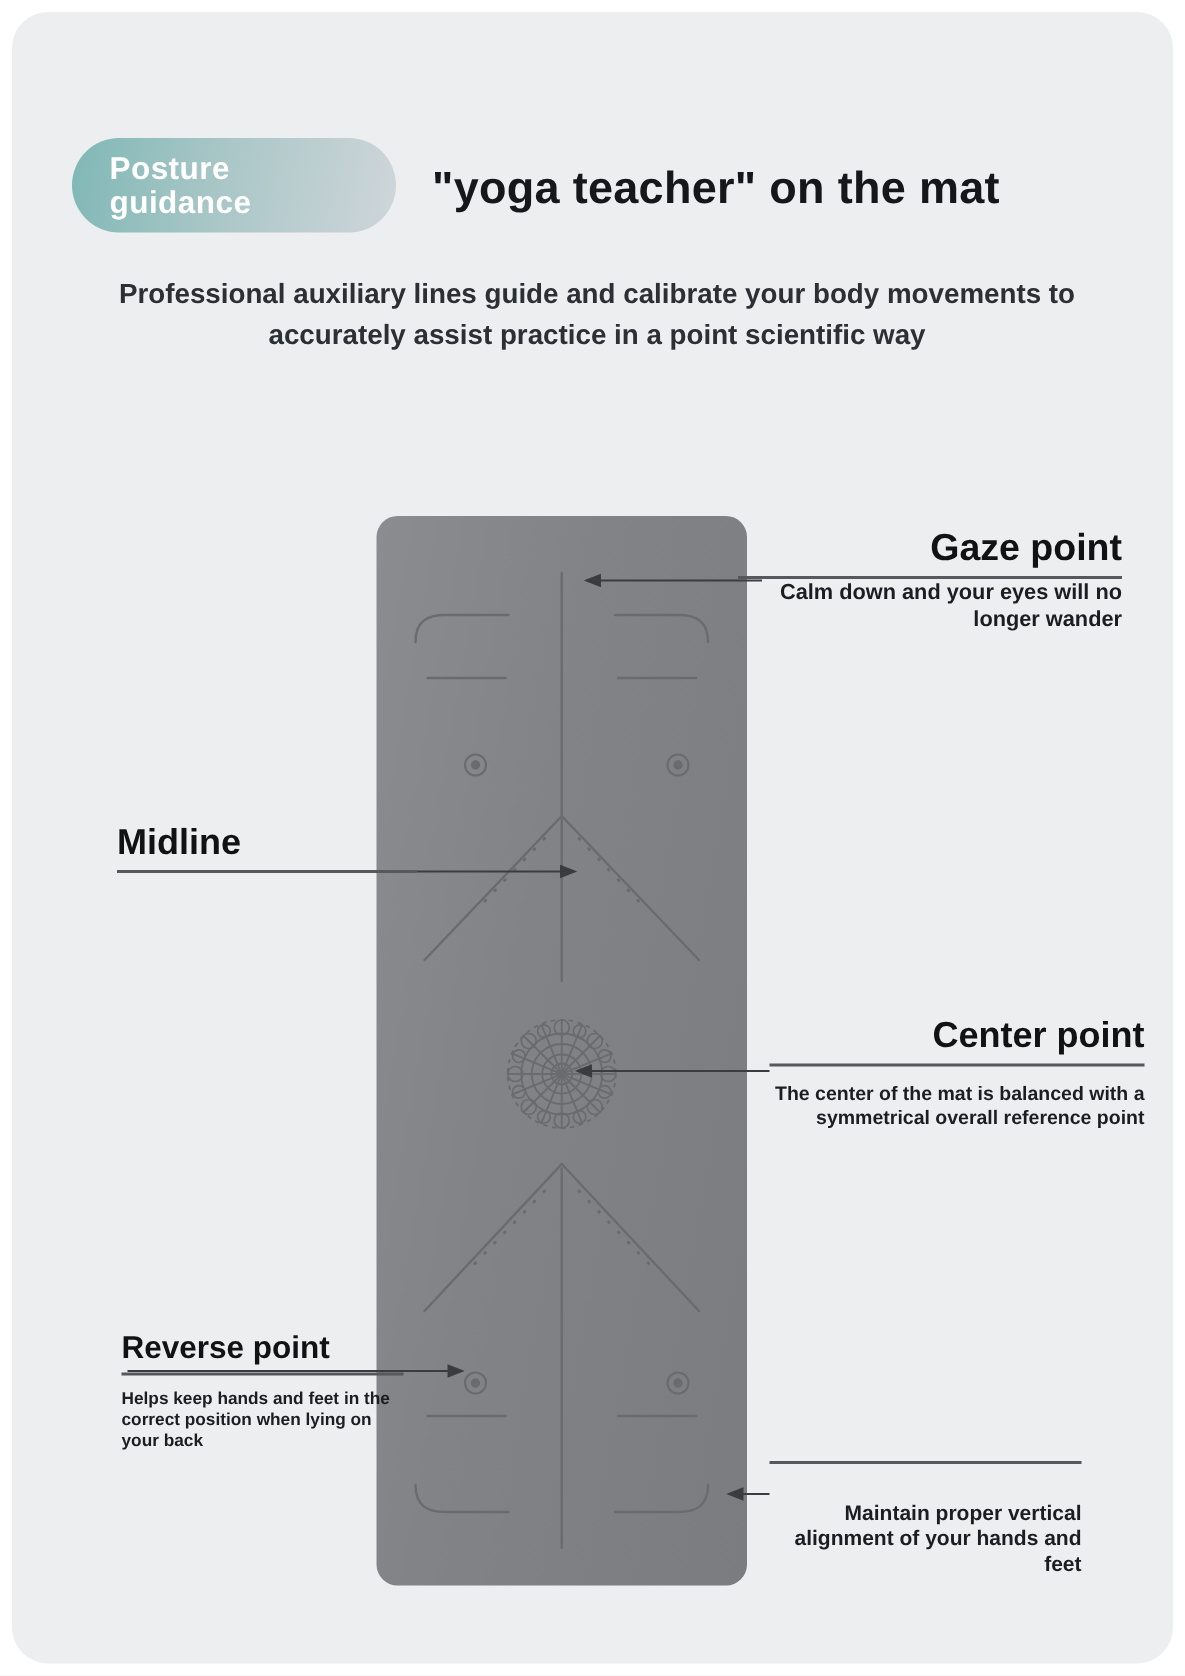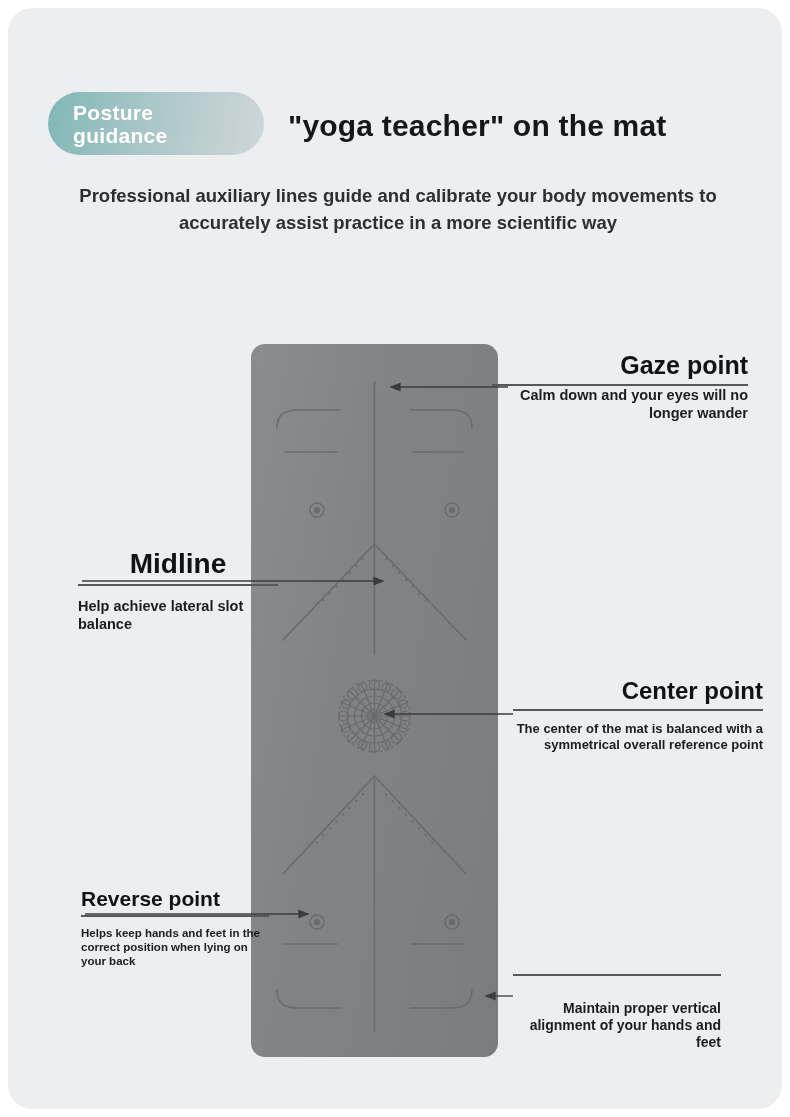--- a/index.html
+++ b/index.html
@@ -106,21 +106,21 @@
   }
 
   
   #co-gaze { left: 484px; top: 343px; width: 256px; text-align: right; }
   #co-gaze .co-title { font-size: 25px; }
   #co-gaze .co-rule { width: 256px; }
   #co-gaze .co-text { font-size: 14.5px; line-height: 18px; }
 
   
   #co-mid { left: 70px; top: 540px; width: 200px; text-align: left; }
-  #co-mid .co-title { font-size: 28px; text-align: center; }
+  #co-mid .co-title { font-size: 24px; }
   #co-mid .co-rule { width: 200px; }
   #co-mid .co-text { font-size: 14.5px; line-height: 18px; margin-top: 11px; }
 
   
   #co-center { left: 505px; top: 669px; width: 250px; text-align: right; }
   #co-center .co-title { font-size: 24px; }
   #co-center .co-rule { width: 250px; }
   #co-center .co-text { font-size: 13px; line-height: 16px; margin-top: 10px; }
 
   
@@ -145,21 +145,21 @@
 </head>
 <body>
 
 <div class="page">
 
   <div class="badge">
     <div>Posture</div>
     <div>guidance</div>
   </div>
   <div class="headline">"yoga teacher" on the mat</div>
-  <div class="subhead">Professional auxiliary lines guide and calibrate your body movements to accurately assist practice in a more scientific way</div>
+  <div class="subhead">Professional auxiliary lines guide and calibrate your body movements to accurately assist practice in a point scientific way</div>
 
   <div class="mat-wrap">
     <div class="mat"></div>
     <svg class="mat-svg" width="247" height="713" viewBox="0 0 247 713">
       <g stroke="#6a6b6f" stroke-width="1.6" fill="none" stroke-linecap="round">
 
         <line x1="123.5" y1="38" x2="123.5" y2="310"></line>
         <line x1="123.5" y1="435" x2="123.5" y2="688"></line>
 
         <path d="M26 84 C26 70 34 66 46 66 L88 66"></path>
@@ -257,21 +257,20 @@
 
   <div class="callout" id="co-gaze">
     <div class="co-title">Gaze point</div>
     <div class="co-rule"></div>
     <div class="co-text">Calm down and your eyes will no longer wander</div>
   </div>
 
   <div class="callout" id="co-mid">
     <div class="co-title">Midline</div>
     <div class="co-rule"></div>
-    <div class="co-text">Help achieve lateral slot balance</div>
   </div>
 
   <div class="callout" id="co-center">
     <div class="co-title">Center point</div>
     <div class="co-rule"></div>
     <div class="co-text">The center of the mat is balanced with a symmetrical overall reference point</div>
   </div>
 
   <div class="callout" id="co-reverse">
     <div class="co-title">Reverse point</div>

